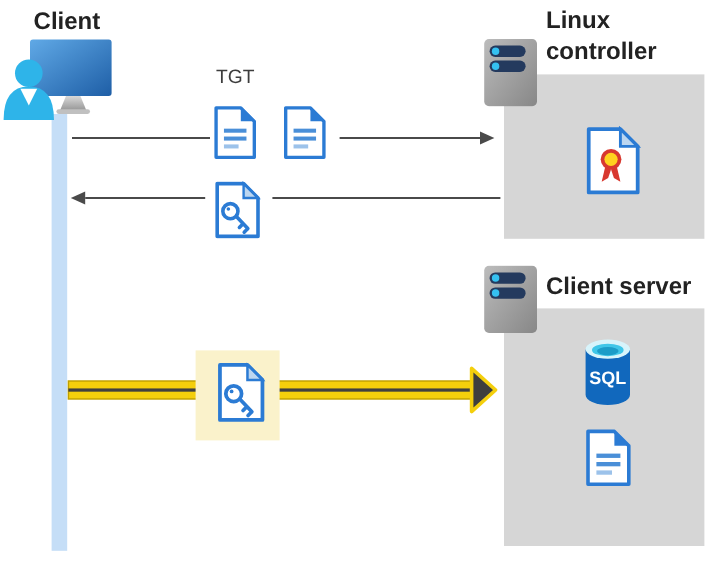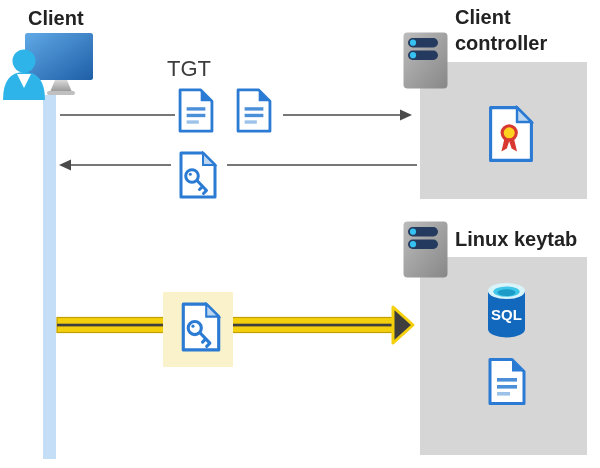--- a/index.html
+++ b/index.html
@@ -12,21 +12,21 @@
   .client-label{left:28px;top:5px;}
   .dc-label{left:455px;top:4px;width:135px;}
   .linux-label{left:455px;top:226px;white-space:nowrap;}
   .gray-box{background:#d6d6d6;z-index:0;}
   .box1{left:420px;top:62px;width:173px;height:137px;}
   .box2{left:420px;top:257px;width:173px;height:198px;}
   .lifeline{left:43px;top:95px;width:13px;height:364px;background:#c5def7;z-index:1;}
   .overlay{left:0;top:0;z-index:2;}
   .highlight{left:163px;top:292px;width:70px;height:75px;background:#faf2cb;z-index:3;}
   .icon{z-index:4;}
-  .small-label{font-size:22px;color:#3d3d3d;z-index:4;}
+  .small-label{font-size:16px;color:#3d3d3d;text-align:center;z-index:4;}
   .tgt{left:167px;top:56px;width:58px;}
   .spn{left:225px;top:56px;width:58px;}
   .keytab-label{left:420px;top:416px;width:173px;text-align:center;
     font-size:21px;color:#3b3b3b;z-index:4;}
 </style>
 </head>
 <body>
 
 <div class="stage">
 
@@ -86,22 +86,22 @@
       </symbol>
     </defs>
   </svg>
 
   <div class="abs gray-box box1"></div>
   <div class="abs gray-box box2"></div>
 
   <div class="abs lifeline"></div>
 
   <div class="abs heading client-label">Client</div>
-  <div class="abs heading dc-label">Client controller</div>
-  <div class="abs heading linux-label">Linux keytab</div>
+  <div class="abs heading dc-label">Linux controller</div>
+  <div class="abs heading linux-label">Client server</div>
 
   <svg class="abs overlay" width="600" height="468">
     <g stroke="#4a4a4a" stroke-width="1.6" fill="#4a4a4a">
       <line x1="60" y1="115" x2="175" y2="115"></line>
       <line x1="283" y1="115" x2="400" y2="115"></line>
       <polygon points="400,109.5 400,120.5 412,115" stroke="none"></polygon>
     </g>
     <g stroke="#4a4a4a" stroke-width="1.6" fill="#4a4a4a">
       <line x1="417" y1="165" x2="227" y2="165"></line>
       <line x1="171" y1="165" x2="71" y2="165"></line>

